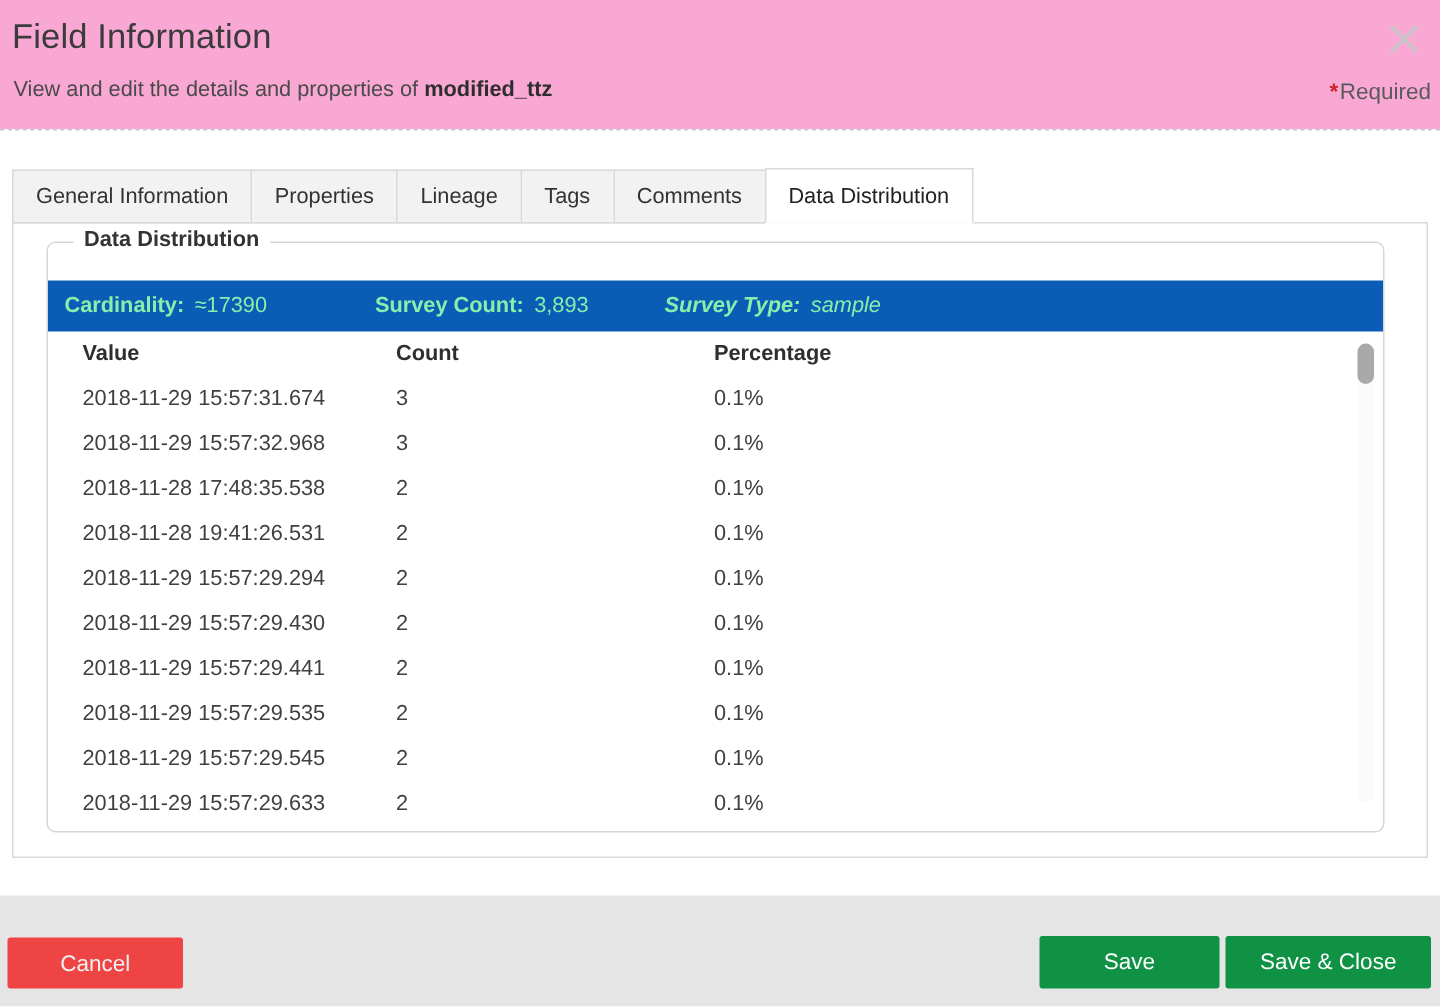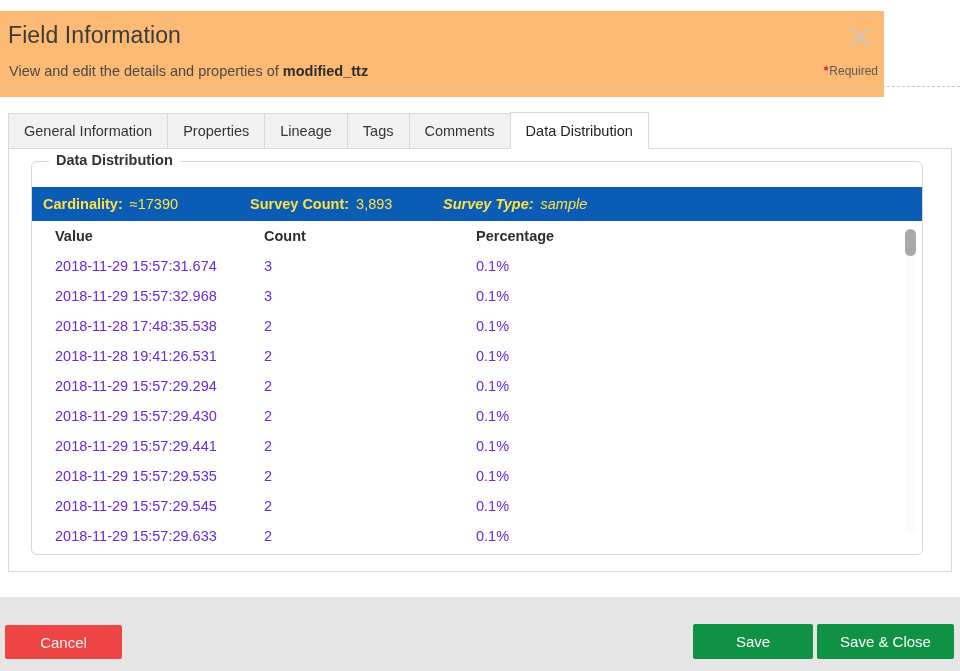--- a/index.html
+++ b/index.html
@@ -15,23 +15,23 @@
   #app {
     position: relative;
     width: 960px;
     height: 671px;
     background: #ffffff;
   }
 
   
   .header {
     position: absolute;
-    left: 0; top: 11px;
-    width: 884px; height: 86px;
-    background: #fdba74;
+    left: 0; top: 0;
+    width: 960px; height: 86px;
+    background: #f9a8d4;
   }
   .page-title {
     position: absolute;
     left: 8px; top: 11px;
     font-size: 23px;
     font-weight: 400;
     color: #3b3b3b;
     letter-spacing: 0.1px;
     white-space: nowrap;
   }
@@ -43,21 +43,21 @@
     color: #4a4a4a;
     white-space: nowrap;
   }
   .subtitle .field-name {
     font-weight: 700;
     color: #2e2e2e;
   }
   .required-note {
     position: absolute;
     right: 6px; top: 53px;
-    font-size: 12px;
+    font-size: 15px;
     color: #5a5a5a;
     white-space: nowrap;
   }
   .required-note .star {
     color: #cc2229;
     font-weight: 700;
     margin-right: 1px;
   }
   .close-btn {
     position: absolute;
@@ -144,21 +144,21 @@
     white-space: nowrap;
   }
 
   
   .summary-bar {
     position: absolute;
     left: 0; top: 25px;
     width: 890px;
     height: 34px;
     background: #0b5cb5;
-    color: #fde047;
+    color: #86efac;
     font-size: 14.5px;
   }
   .summary-item {
     position: absolute;
     top: 0;
     height: 34px;
     display: flex;
     align-items: center;
     white-space: nowrap;
   }
@@ -199,21 +199,21 @@
     overflow: hidden;
   }
   .table-body {
     position: relative;
     width: 890px;
   }
   .row {
     position: relative;
     height: 30px;
     font-size: 14.5px;
-    color: #6d28d9;
+    color: #404040;
   }
   .cell {
     position: absolute;
     top: 0;
     height: 30px;
     display: flex;
     align-items: center;
     white-space: nowrap;
   }
   .c-value { left: 23px; }

